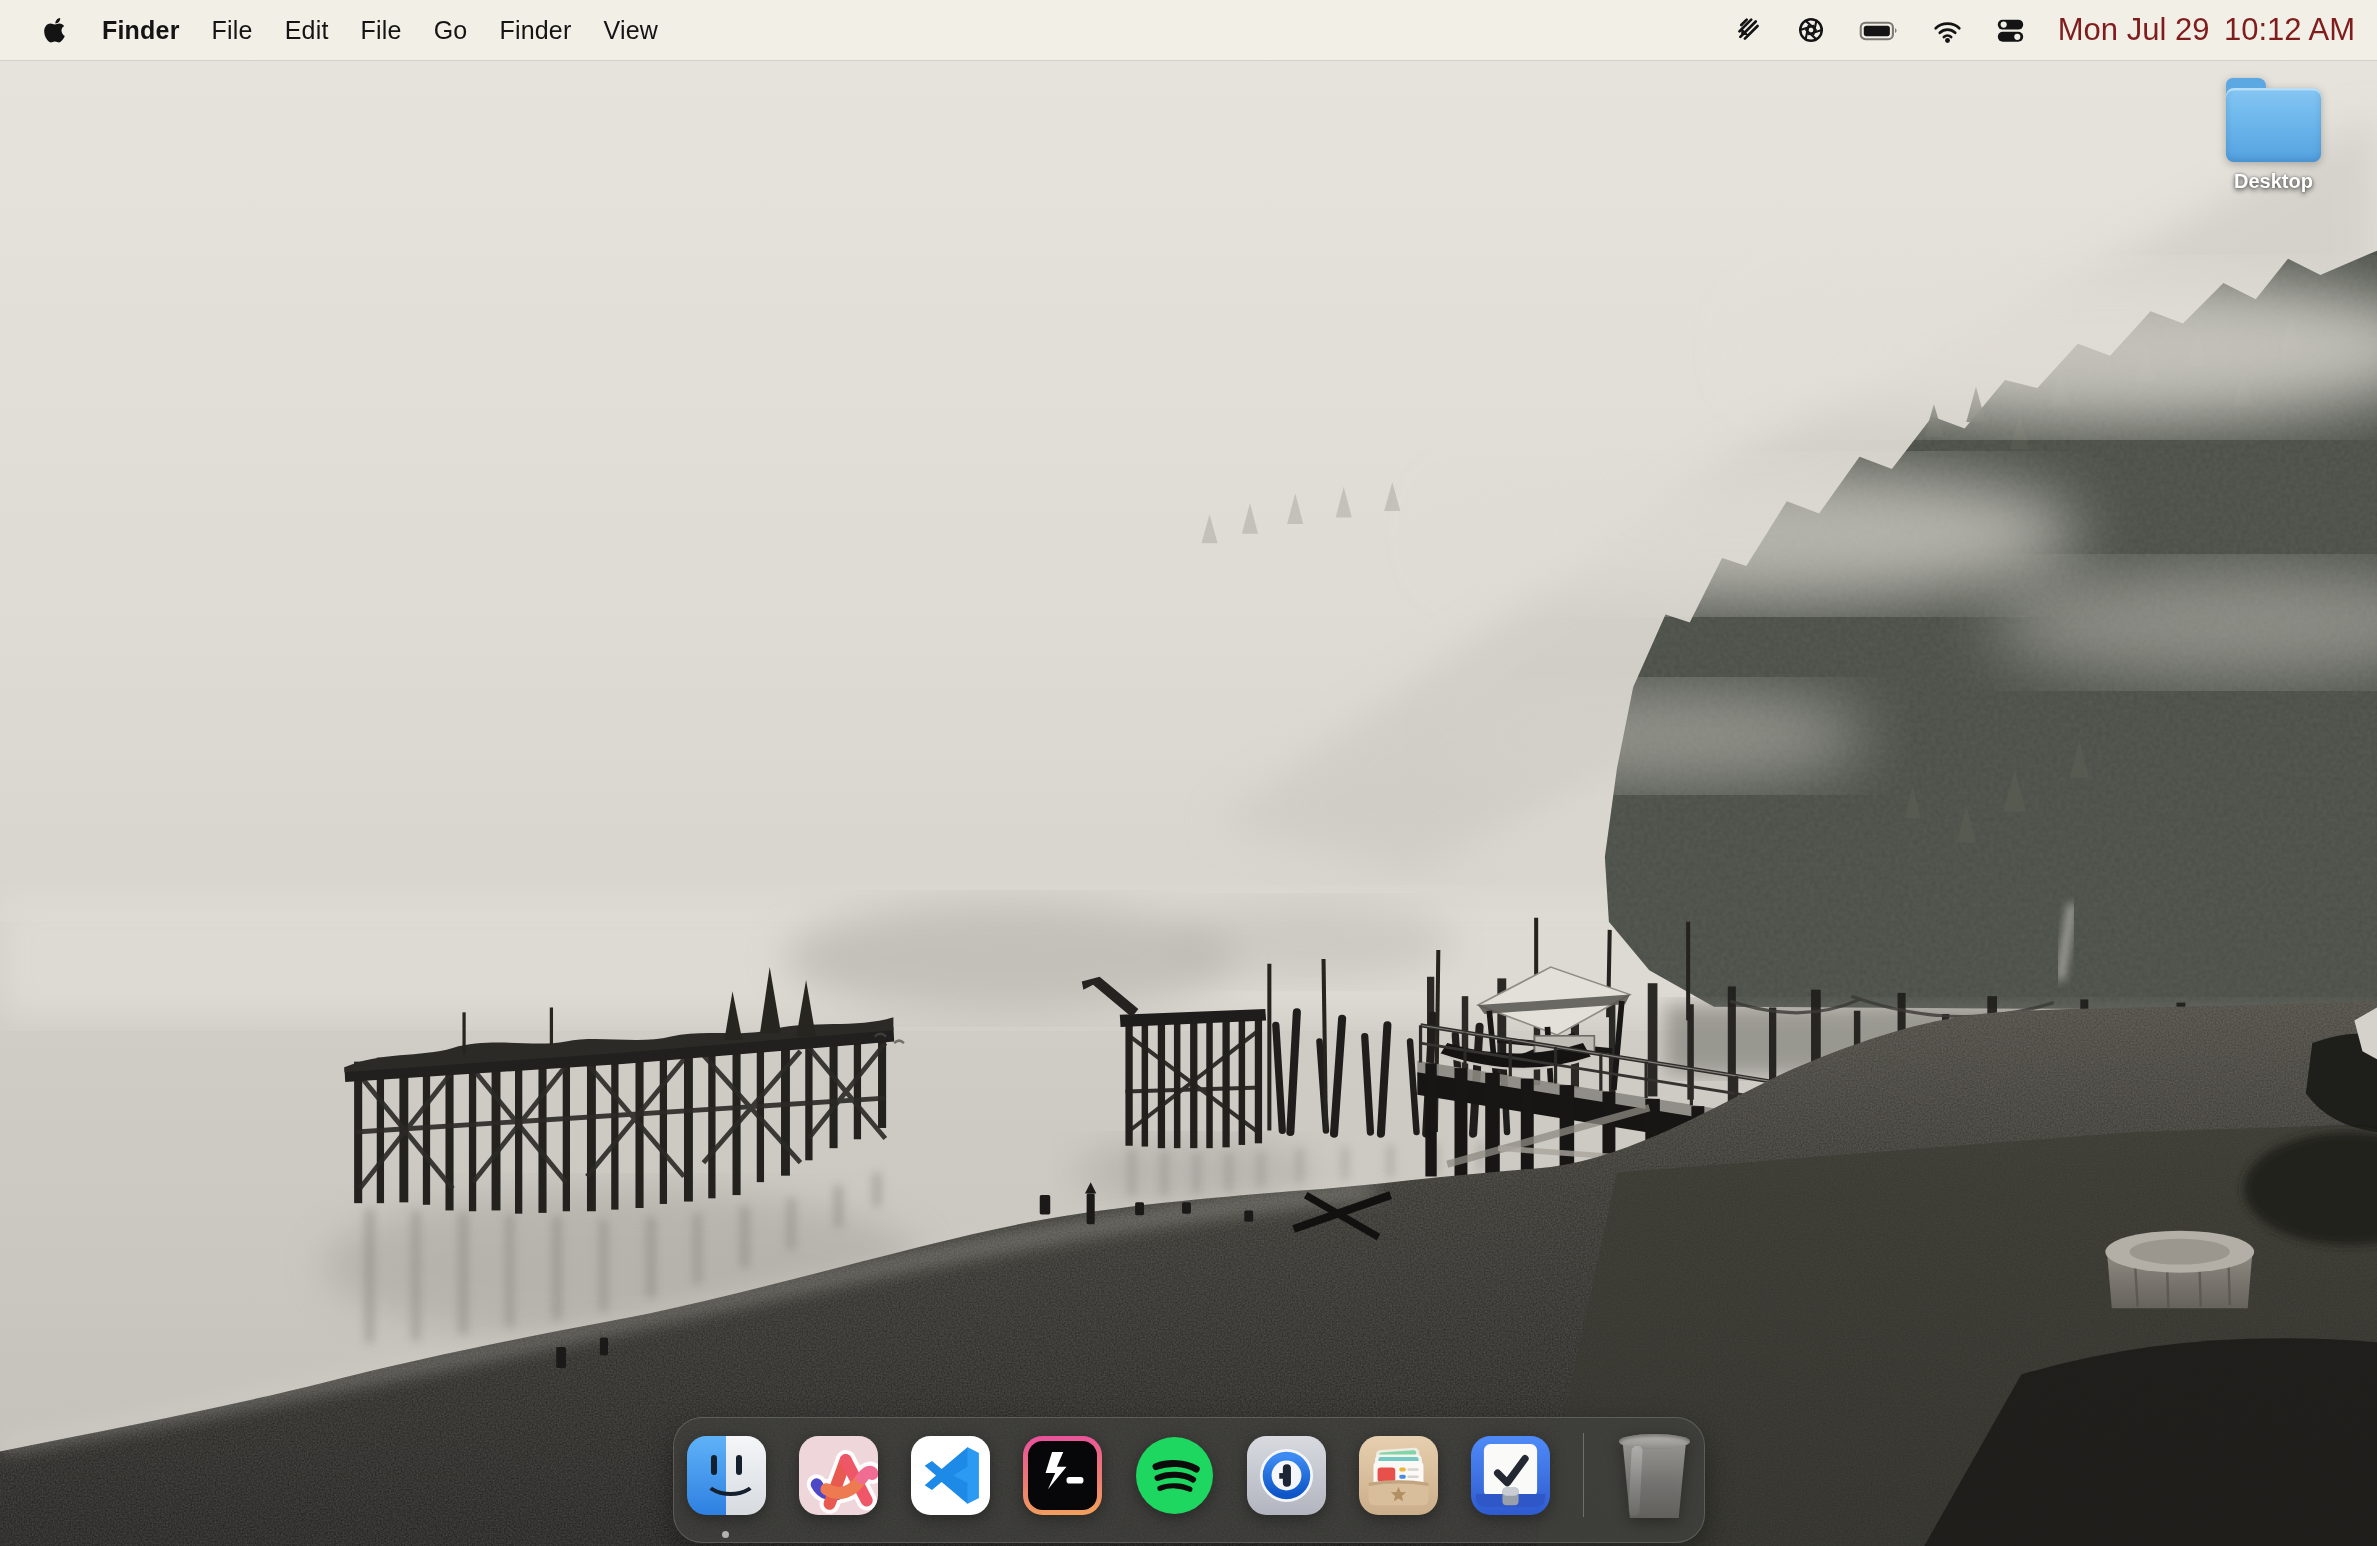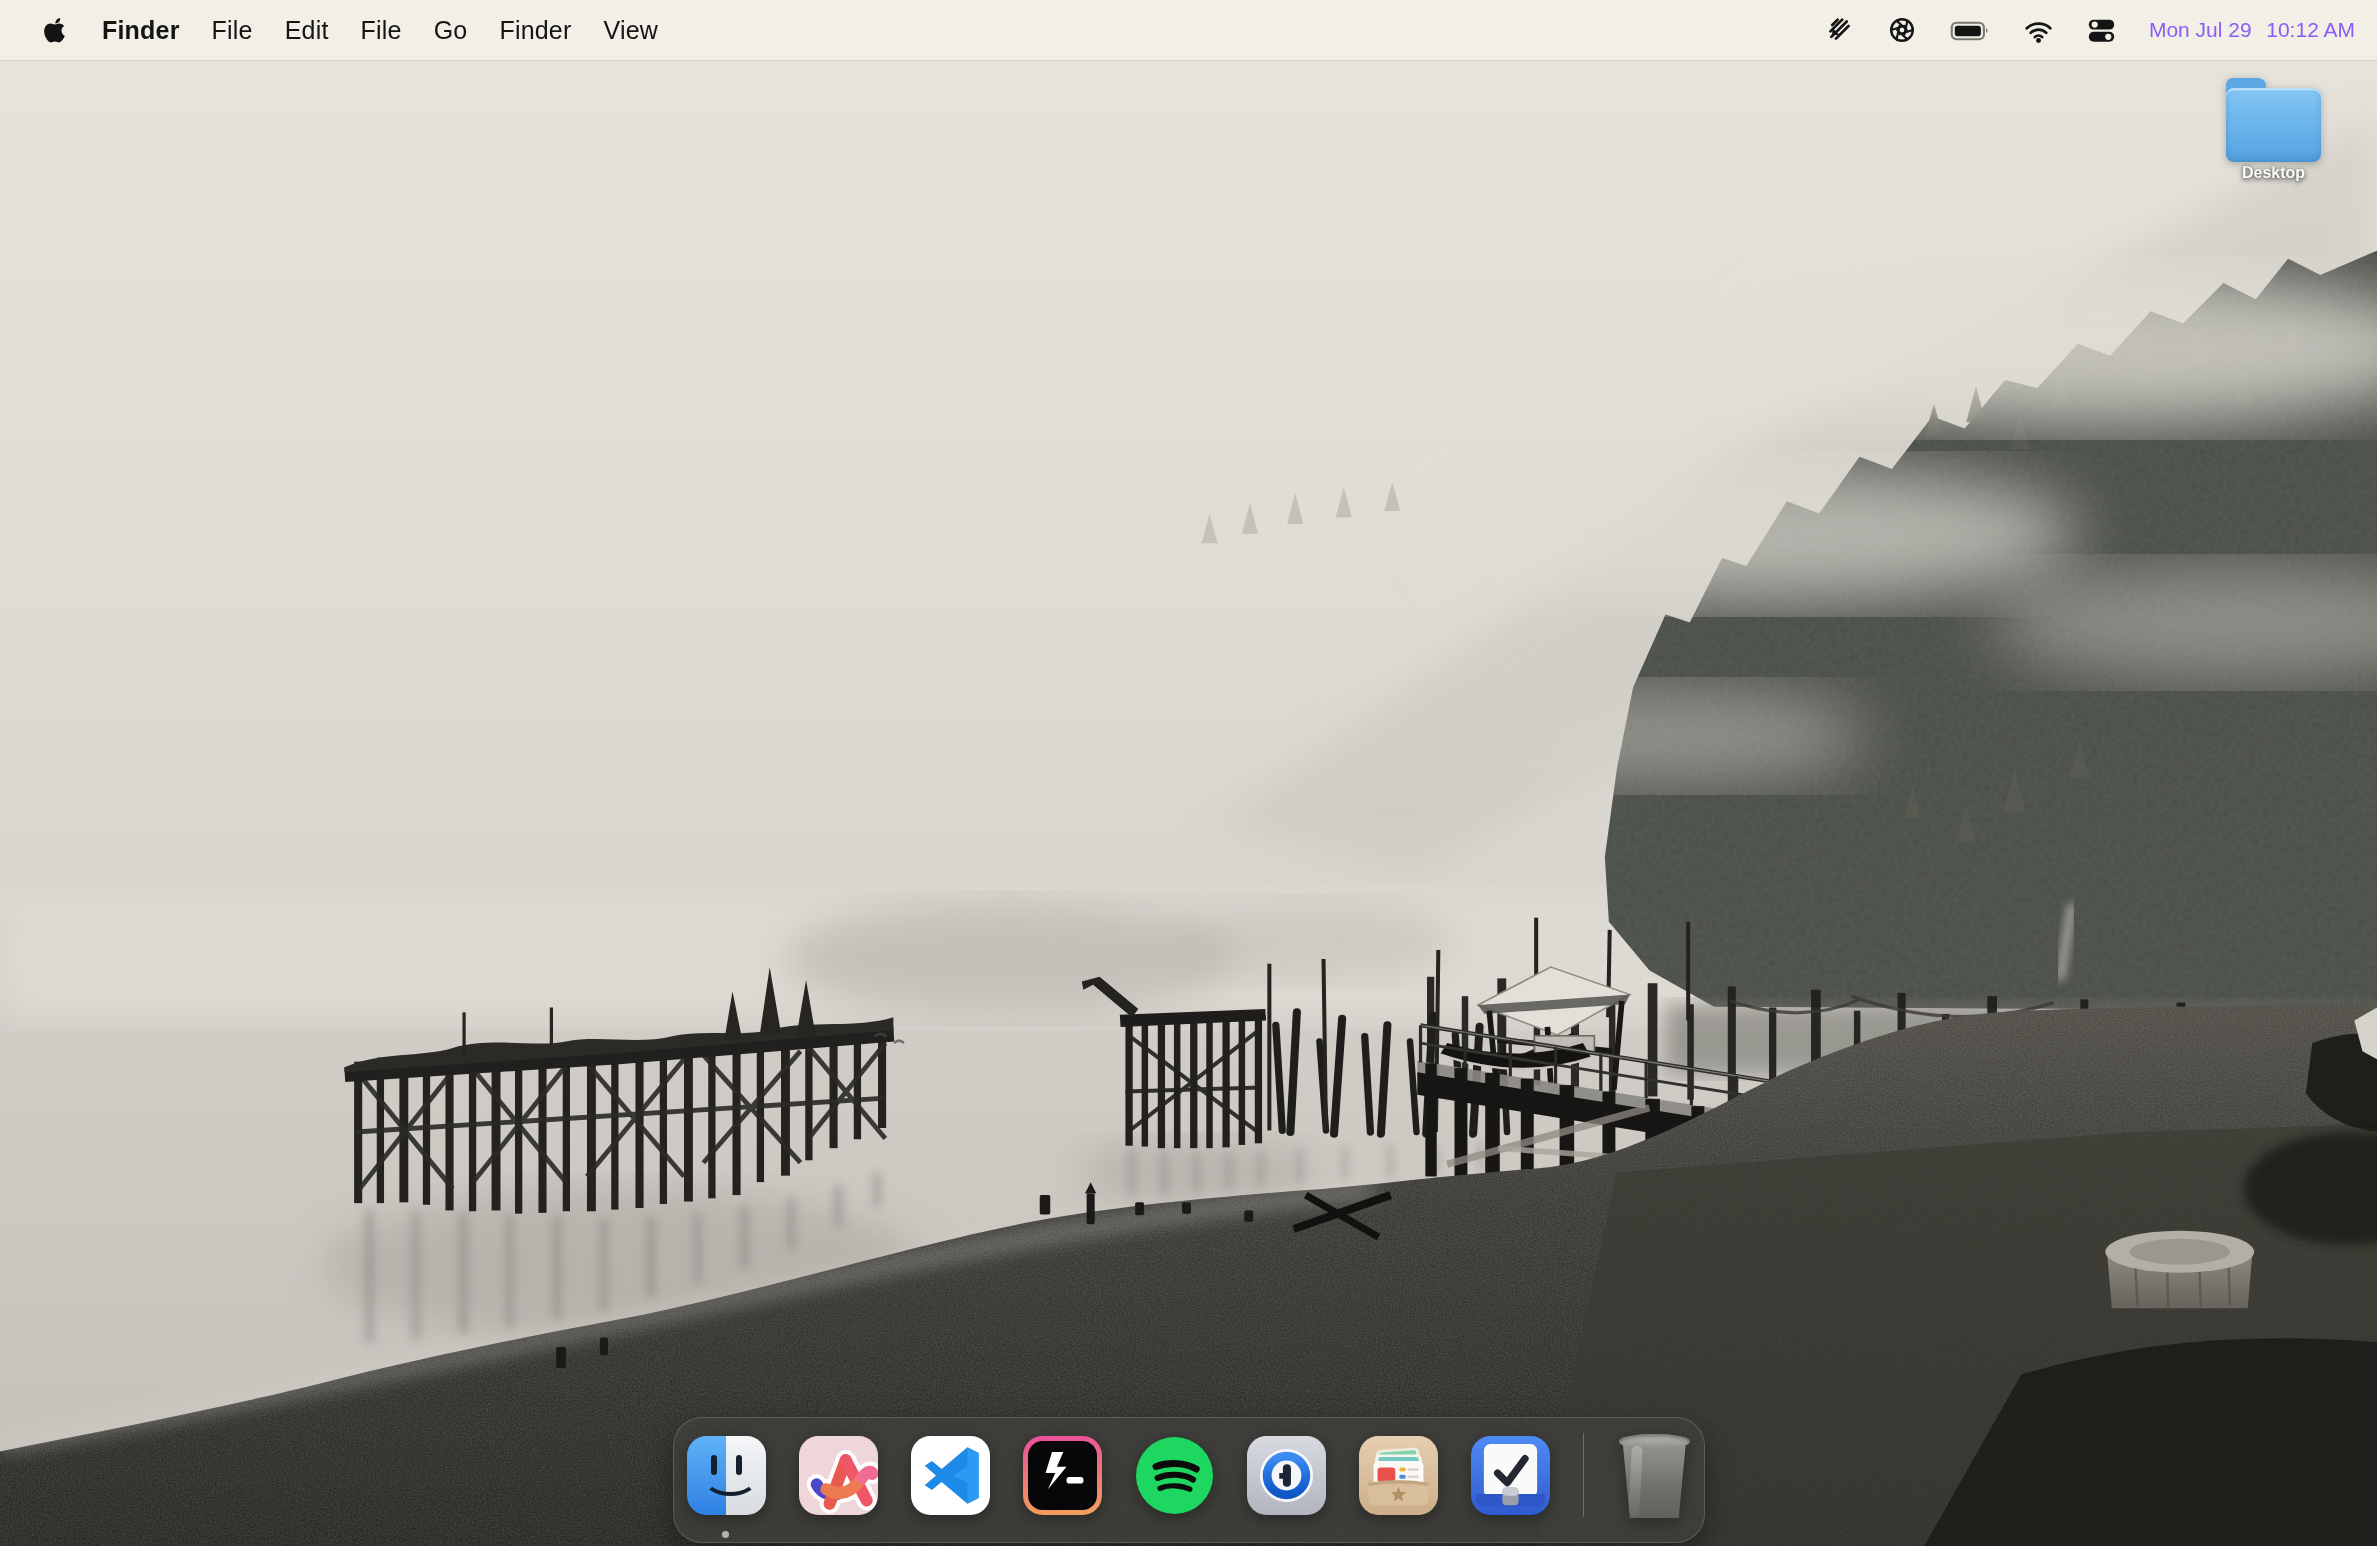--- a/index.html
+++ b/index.html
@@ -20,38 +20,38 @@
   }
   .menubar-left{display:flex;height:100%;padding-left:26px;}
   .apple-wrap{padding:0 18px;display:flex;align-items:center;height:100%;}
   .menu-item{
     padding:0 16px;height:100%;display:flex;align-items:center;
     font-size:25px;color:#141414;letter-spacing:0.2px;white-space:nowrap;
   }
   .menu-item.bold{font-weight:700;}
   .menubar-right{display:flex;align-items:center;height:100%;padding-right:22px;gap:33px;}
   .status-icon{display:flex;align-items:center;justify-content:center;height:100%;}
-  .clock{display:flex;gap:14.6px;font-size:21px;color:#8b5cf6;white-space:nowrap;}
+  .clock{display:flex;gap:14.6px;font-size:31px;color:#7f1d1d;white-space:nowrap;}
   
   .desktop-icon{
     position:absolute;left:2209px;top:78px;width:129px;z-index:10;
     display:flex;flex-direction:column;align-items:center;cursor:default;
   }
   .folder{position:relative;width:99px;height:84px;filter:drop-shadow(0 2.4px 4px rgba(0,0,0,0.25));}
   .folder .tab{
     position:absolute;left:1.6px;top:0;width:40px;height:18px;border-radius:6.5px 8px 0 0;
     background:#5CA8E3;
   }
   .folder .body{
     position:absolute;left:1.6px;top:9.7px;right:1.6px;bottom:0;border-radius:8px;
     background:linear-gradient(180deg,#85C6F3 0%,#6DB7EC 45%,#55A2E0 100%);
     box-shadow:inset 0 2.4px 0 rgba(255,255,255,0.45), inset 0 -3.2px 6.5px rgba(35,90,150,0.25);
   }
   .desktop-icon .label{
-    margin-top:2px;font-size:16px;font-weight:700;color:#FFFFFF;
+    margin-top:8px;font-size:20px;font-weight:700;color:#FFFFFF;
     text-shadow:0 1.6px 4.9px rgba(0,0,0,0.65),0 0 2.4px rgba(0,0,0,0.4);
   }
   
   .dock{
     position:absolute;left:673px;top:1417px;width:1032px;height:126px;z-index:20;
     background:rgba(66,65,62,0.66);
     border:0.8px solid rgba(255,255,255,0.16);
     border-radius:29px;
     box-shadow:0 11.3px 27.5px rgba(0,0,0,0.38);
     display:flex;align-items:flex-start;justify-content:center;gap:33px;

